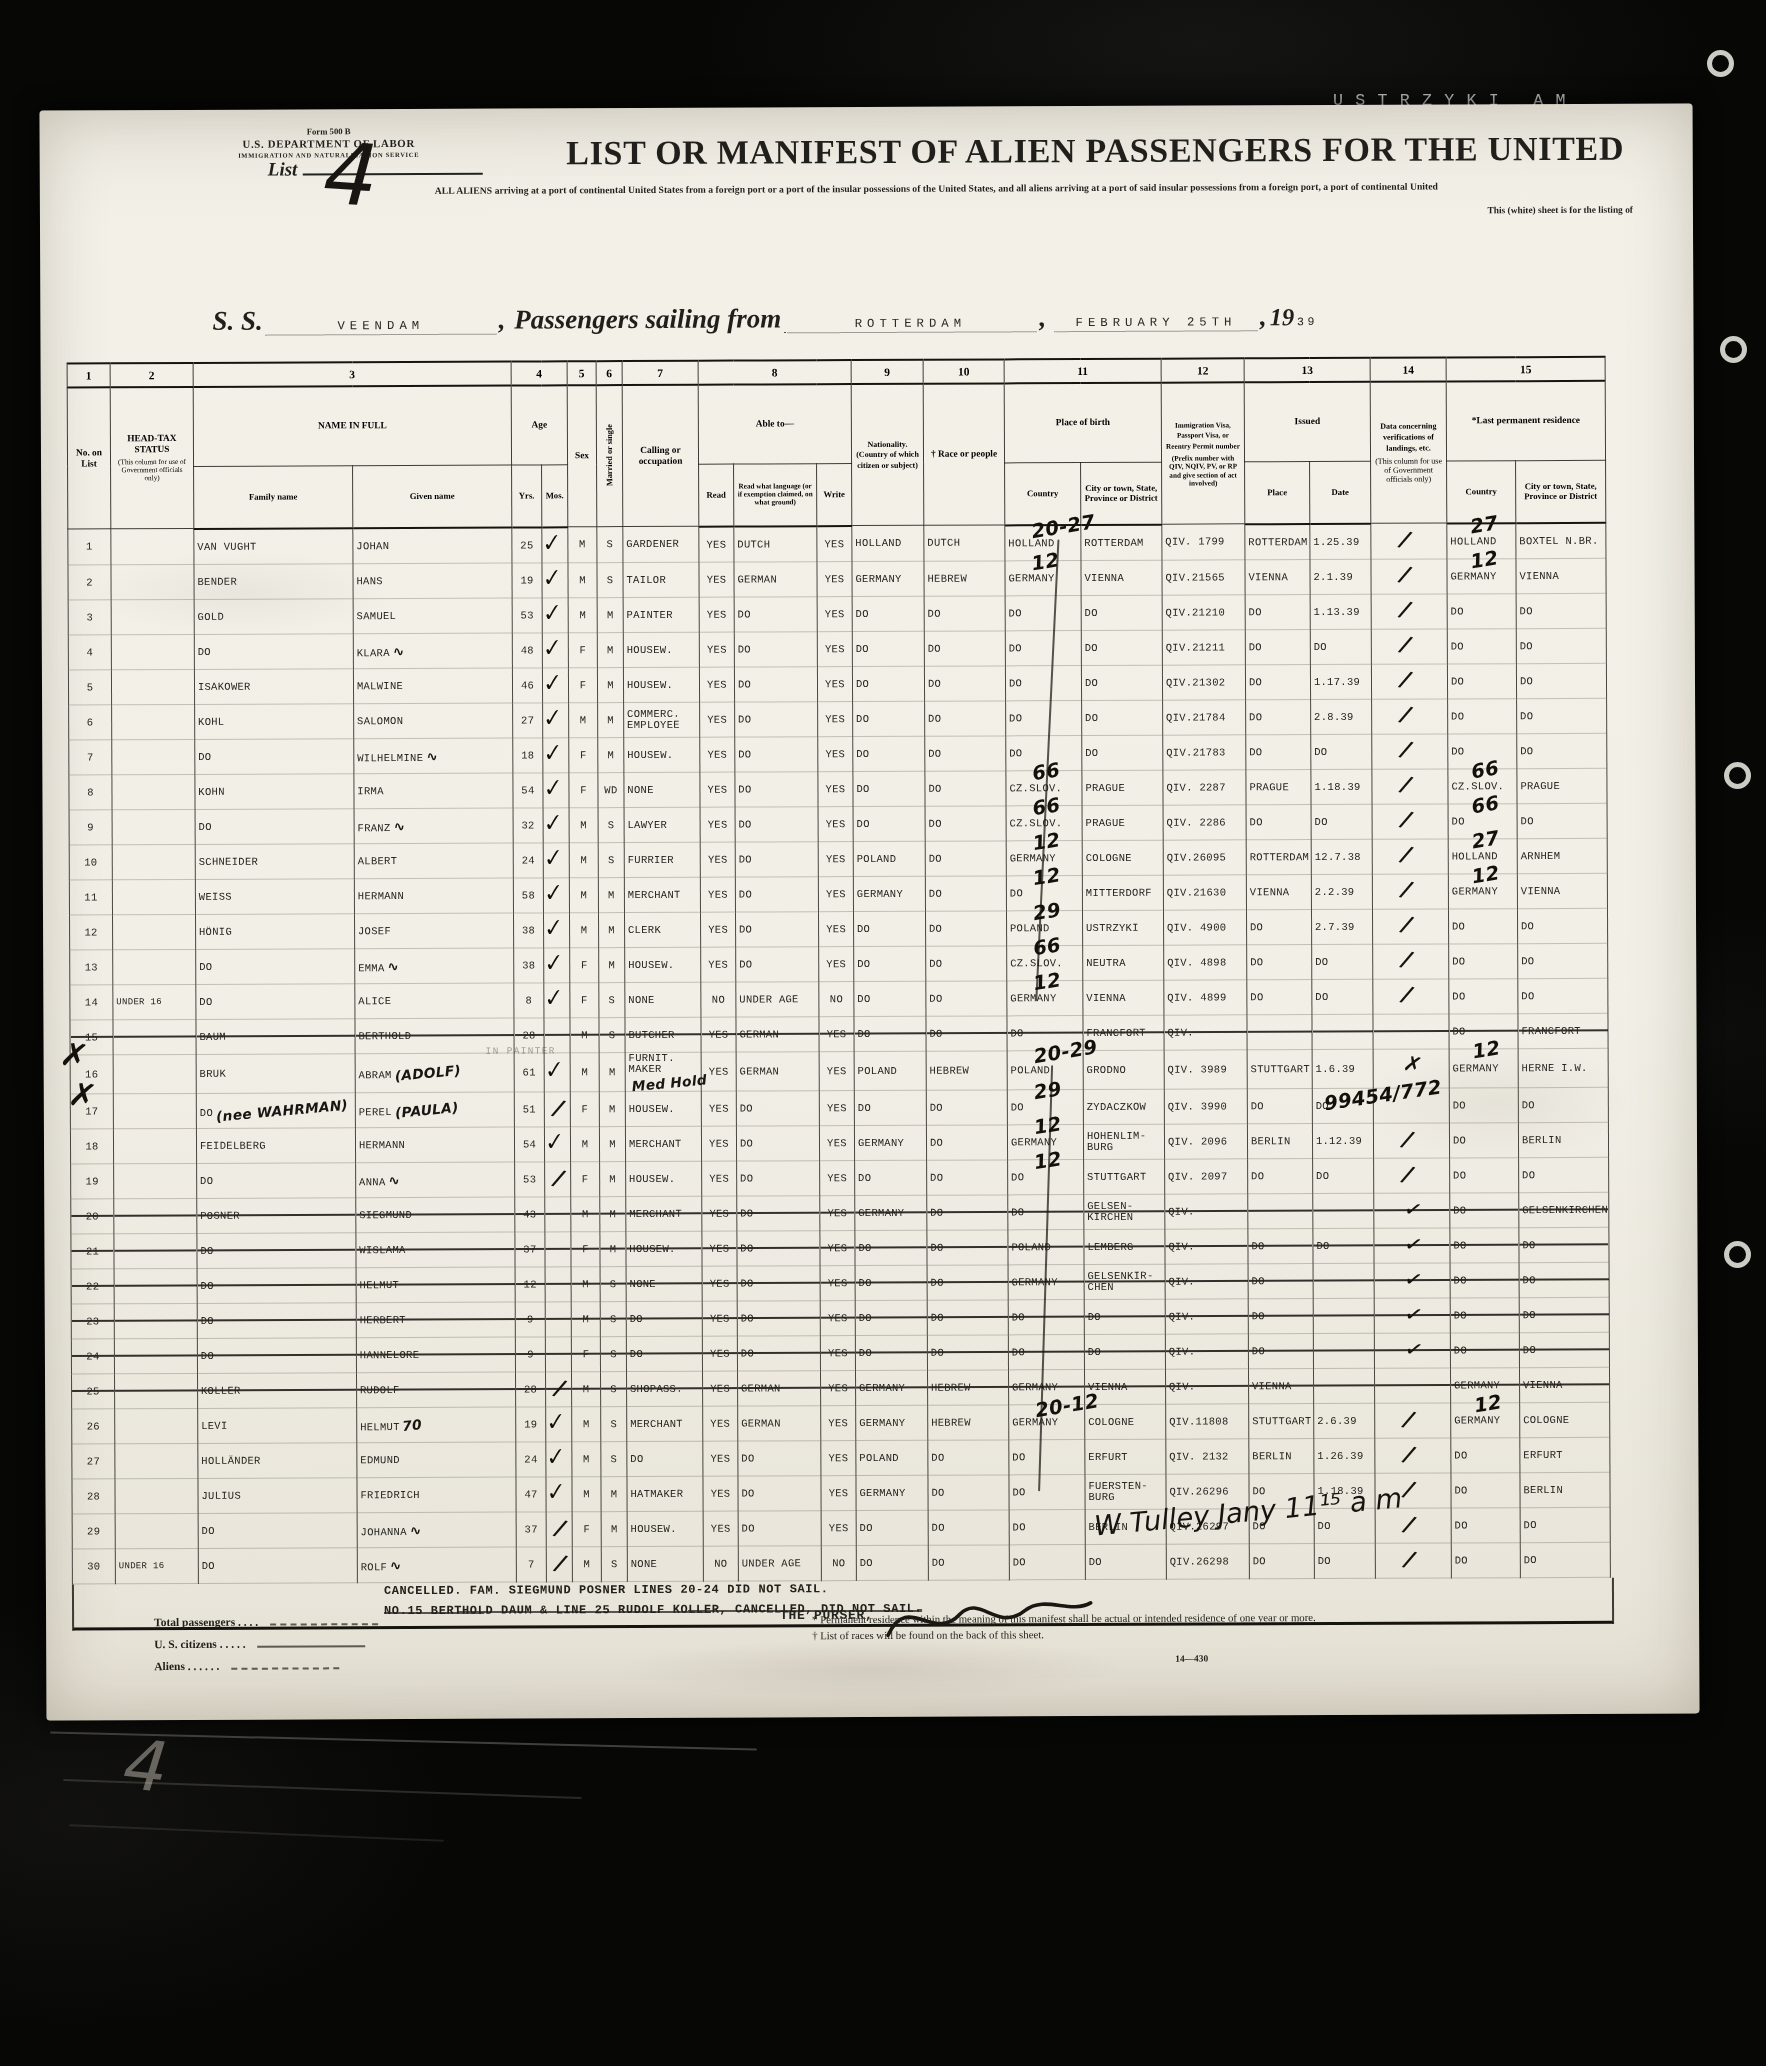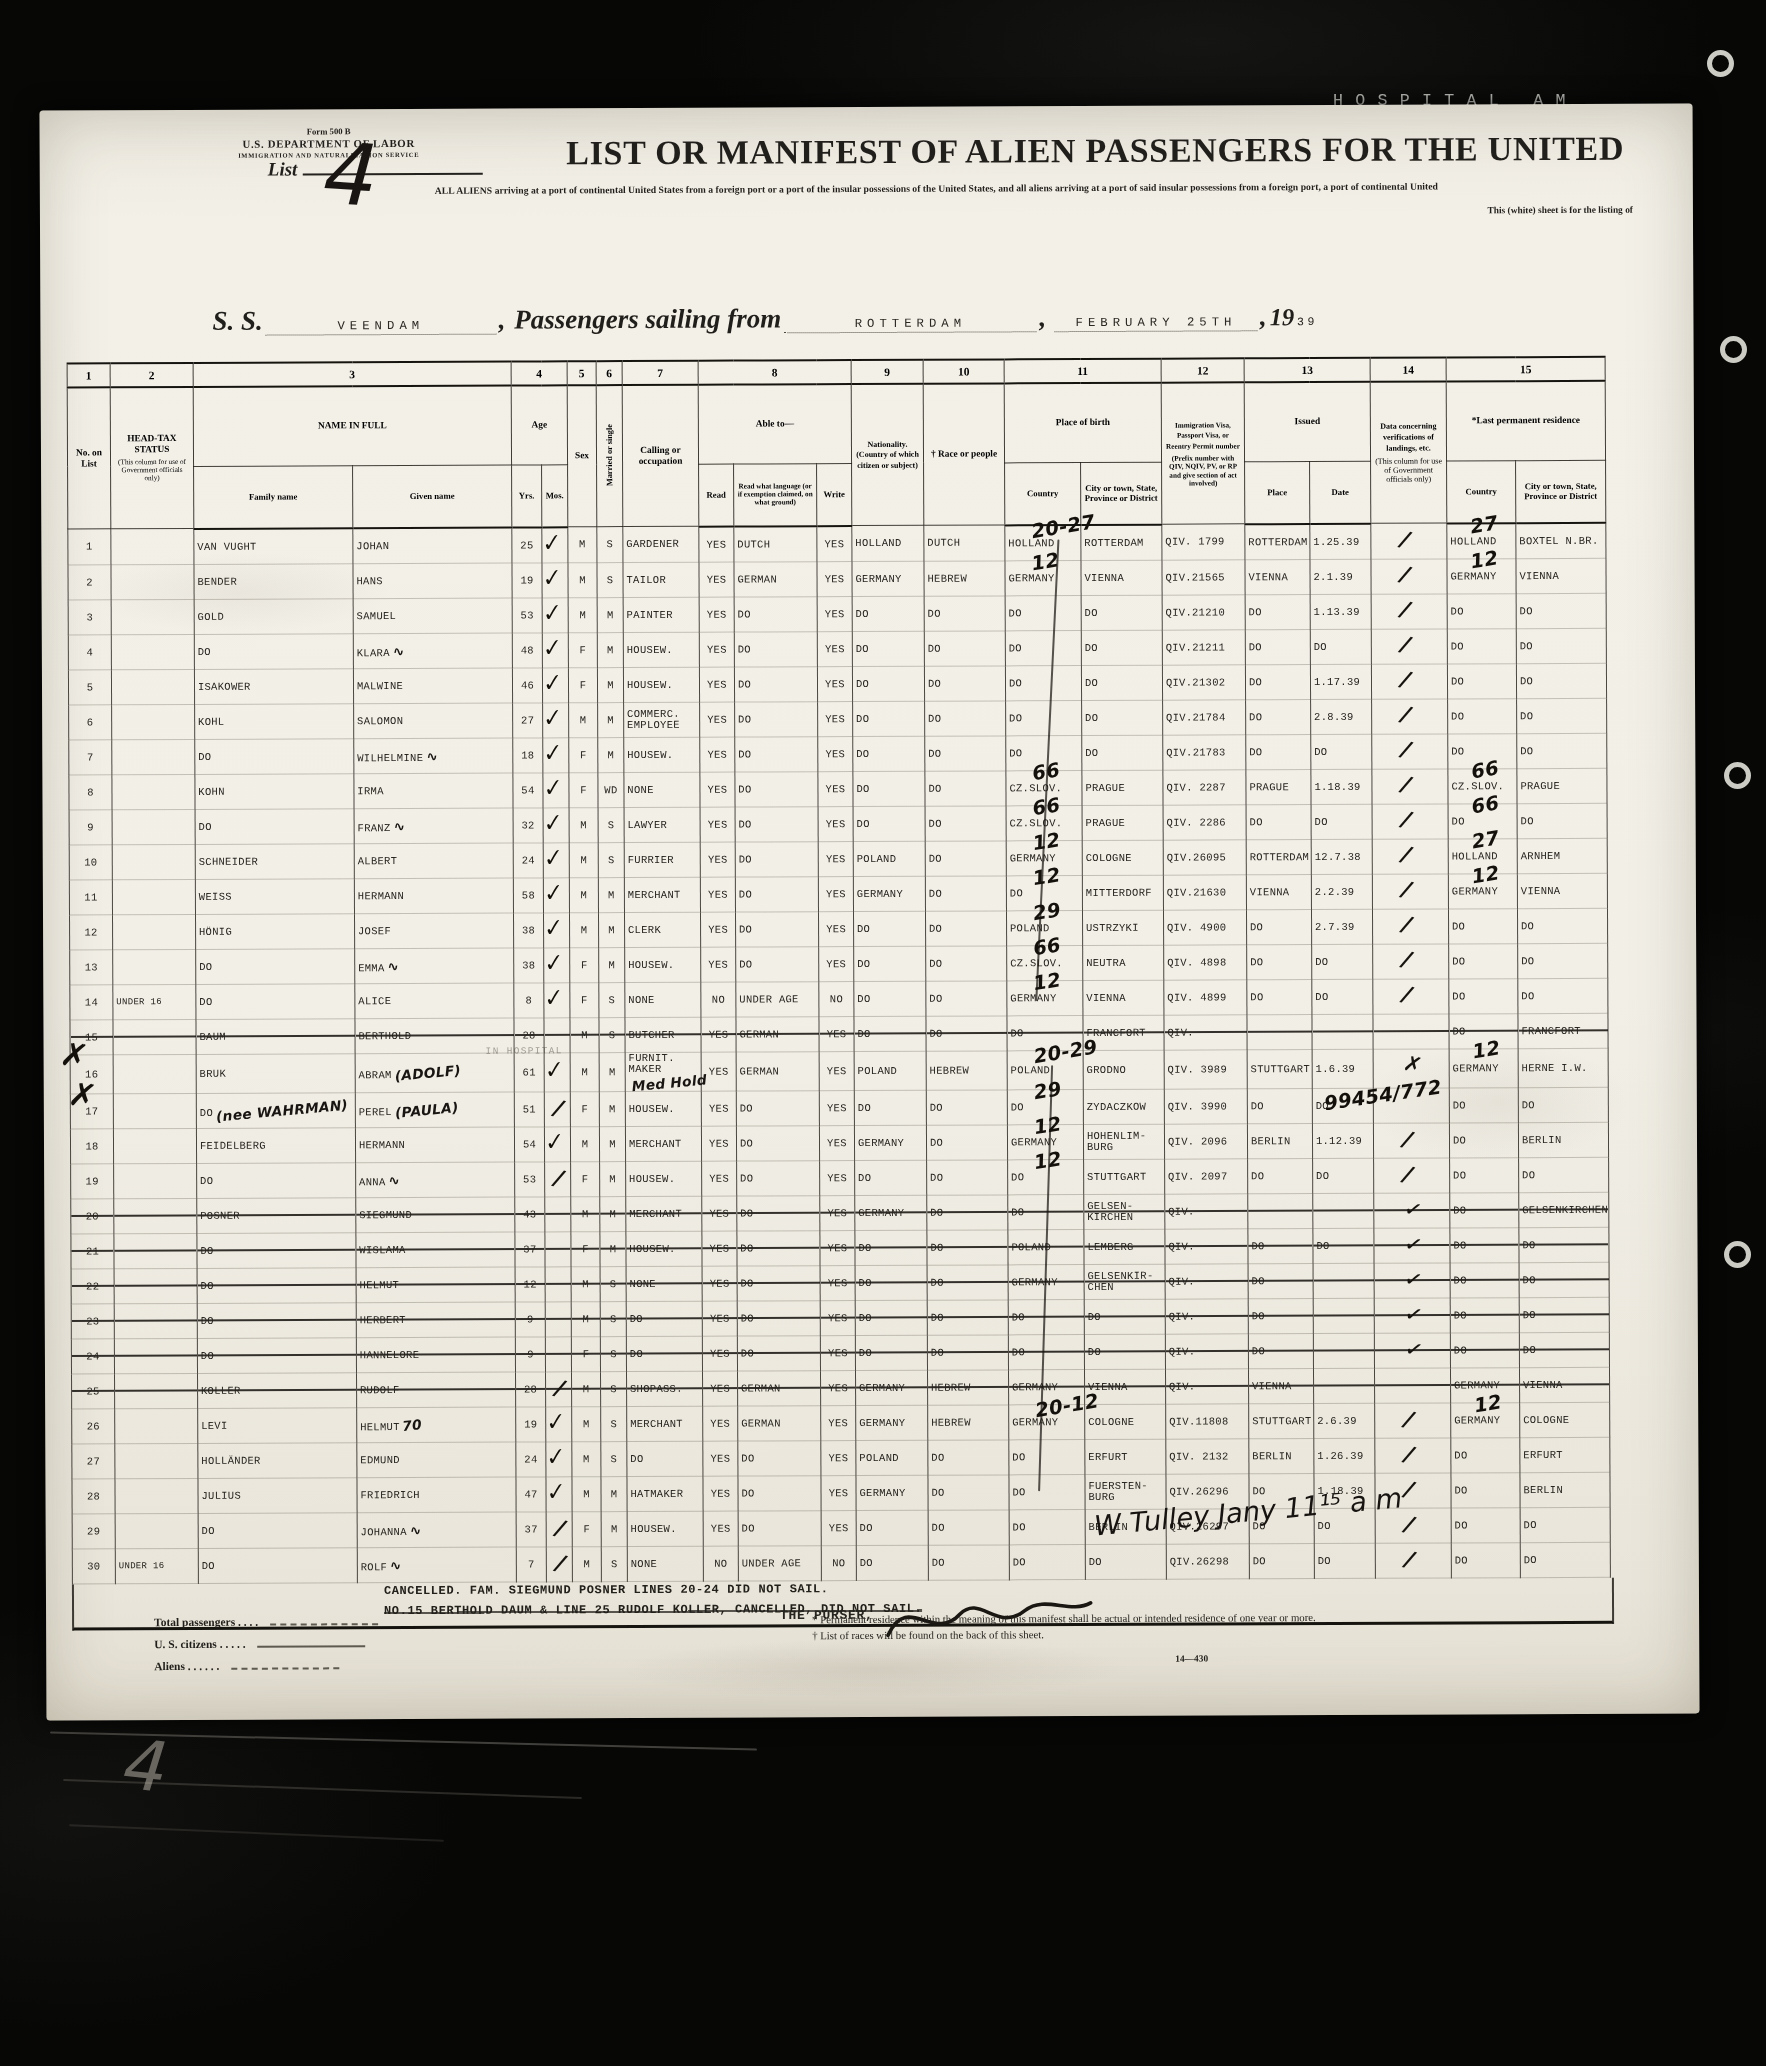--- a/index.html
+++ b/index.html
@@ -109,21 +109,21 @@
   .footnotes{position:absolute;left:766px;top:1505px;width:822px;font-size:10.8px;line-height:1.45;}
   .formcode{position:absolute;left:1129px;top:1548px;font-size:9.4px;font-weight:bold;}
 
   .inspector-note{position:absolute;left:1048px;top:1391px;font-size:27.4px;font-weight:500;transform:rotate(-5deg);white-space:nowrap;color:#171310;}
   .xmark{position:absolute;font-size:33px;font-weight:bold;color:#14110c;transform:rotate(10deg);}
   .penstroke{position:absolute;width:2.2px;background:rgba(24,20,15,.72);border-radius:1.4px;}
 </style>
 </head>
 <body>
 
-<div class="film-label">HOSPITAL AM</div>
+<div class="film-label">USTRZYKI AM</div>
 <span class="ring" style="left:1707px;top:50px;"></span>
 <span class="ring" style="left:1720px;top:336px;"></span>
 <span class="ring" style="left:1724px;top:762px;"></span>
 <span class="ring" style="left:1724px;top:1241px;"></span>
 <div class="stackline" style="left:50px;top:1740px;width:707px;transform:rotate(1.4deg);"></div>
 <div class="stackline" style="left:63px;top:1788px;width:519px;transform:rotate(2deg);opacity:.6;"></div>
 <div class="stackline" style="left:69px;top:1832px;width:375px;transform:rotate(2.4deg);opacity:.4;"></div>
 <div class="bottom-hw4">4</div>
 
 <div class="paper">
@@ -620,21 +620,21 @@
             <td class="c18"></td>
             <td class="c19"></td>
             <td class="c20"><span class="typed">DO</span></td>
             <td class="c21"><span class="typed">FRANCFORT</span></td>
           </tr>
           <tr>
             <td class="c0 ctr"><span class="typed">16</span></td>
             <td class="c1"></td>
             <td class="c2"><span class="typed">BRUK</span></td>
             <td class="c3"><span class="typed">ABRAM</span><span class="hw inline">(ADOLF)</span></td>
-            <td class="c4 ctr"><span class="typed">61</span><span class="stamp">IN HOSPITAL</span></td>
+            <td class="c4 ctr"><span class="typed">61</span><span class="stamp">IN PAINTER</span></td>
             <td class="c5 ctr"><span class="hw check">✓</span></td>
             <td class="c6 ctr"><span class="typed">M</span></td>
             <td class="c7 ctr"><span class="typed">M</span></td>
             <td class="c8"><span class="typed">FURNIT. MAKER</span><span class="hw inline">Med Hold</span></td>
             <td class="c9 ctr"><span class="typed">YES</span></td>
             <td class="c10"><span class="typed">GERMAN</span></td>
             <td class="c11 ctr"><span class="typed">YES</span></td>
             <td class="c12"><span class="typed">POLAND</span></td>
             <td class="c13"><span class="typed">HEBREW</span></td>
             <td class="c14"><span class="typed">POLAND</span><span class="hw corner">20-29</span></td>

